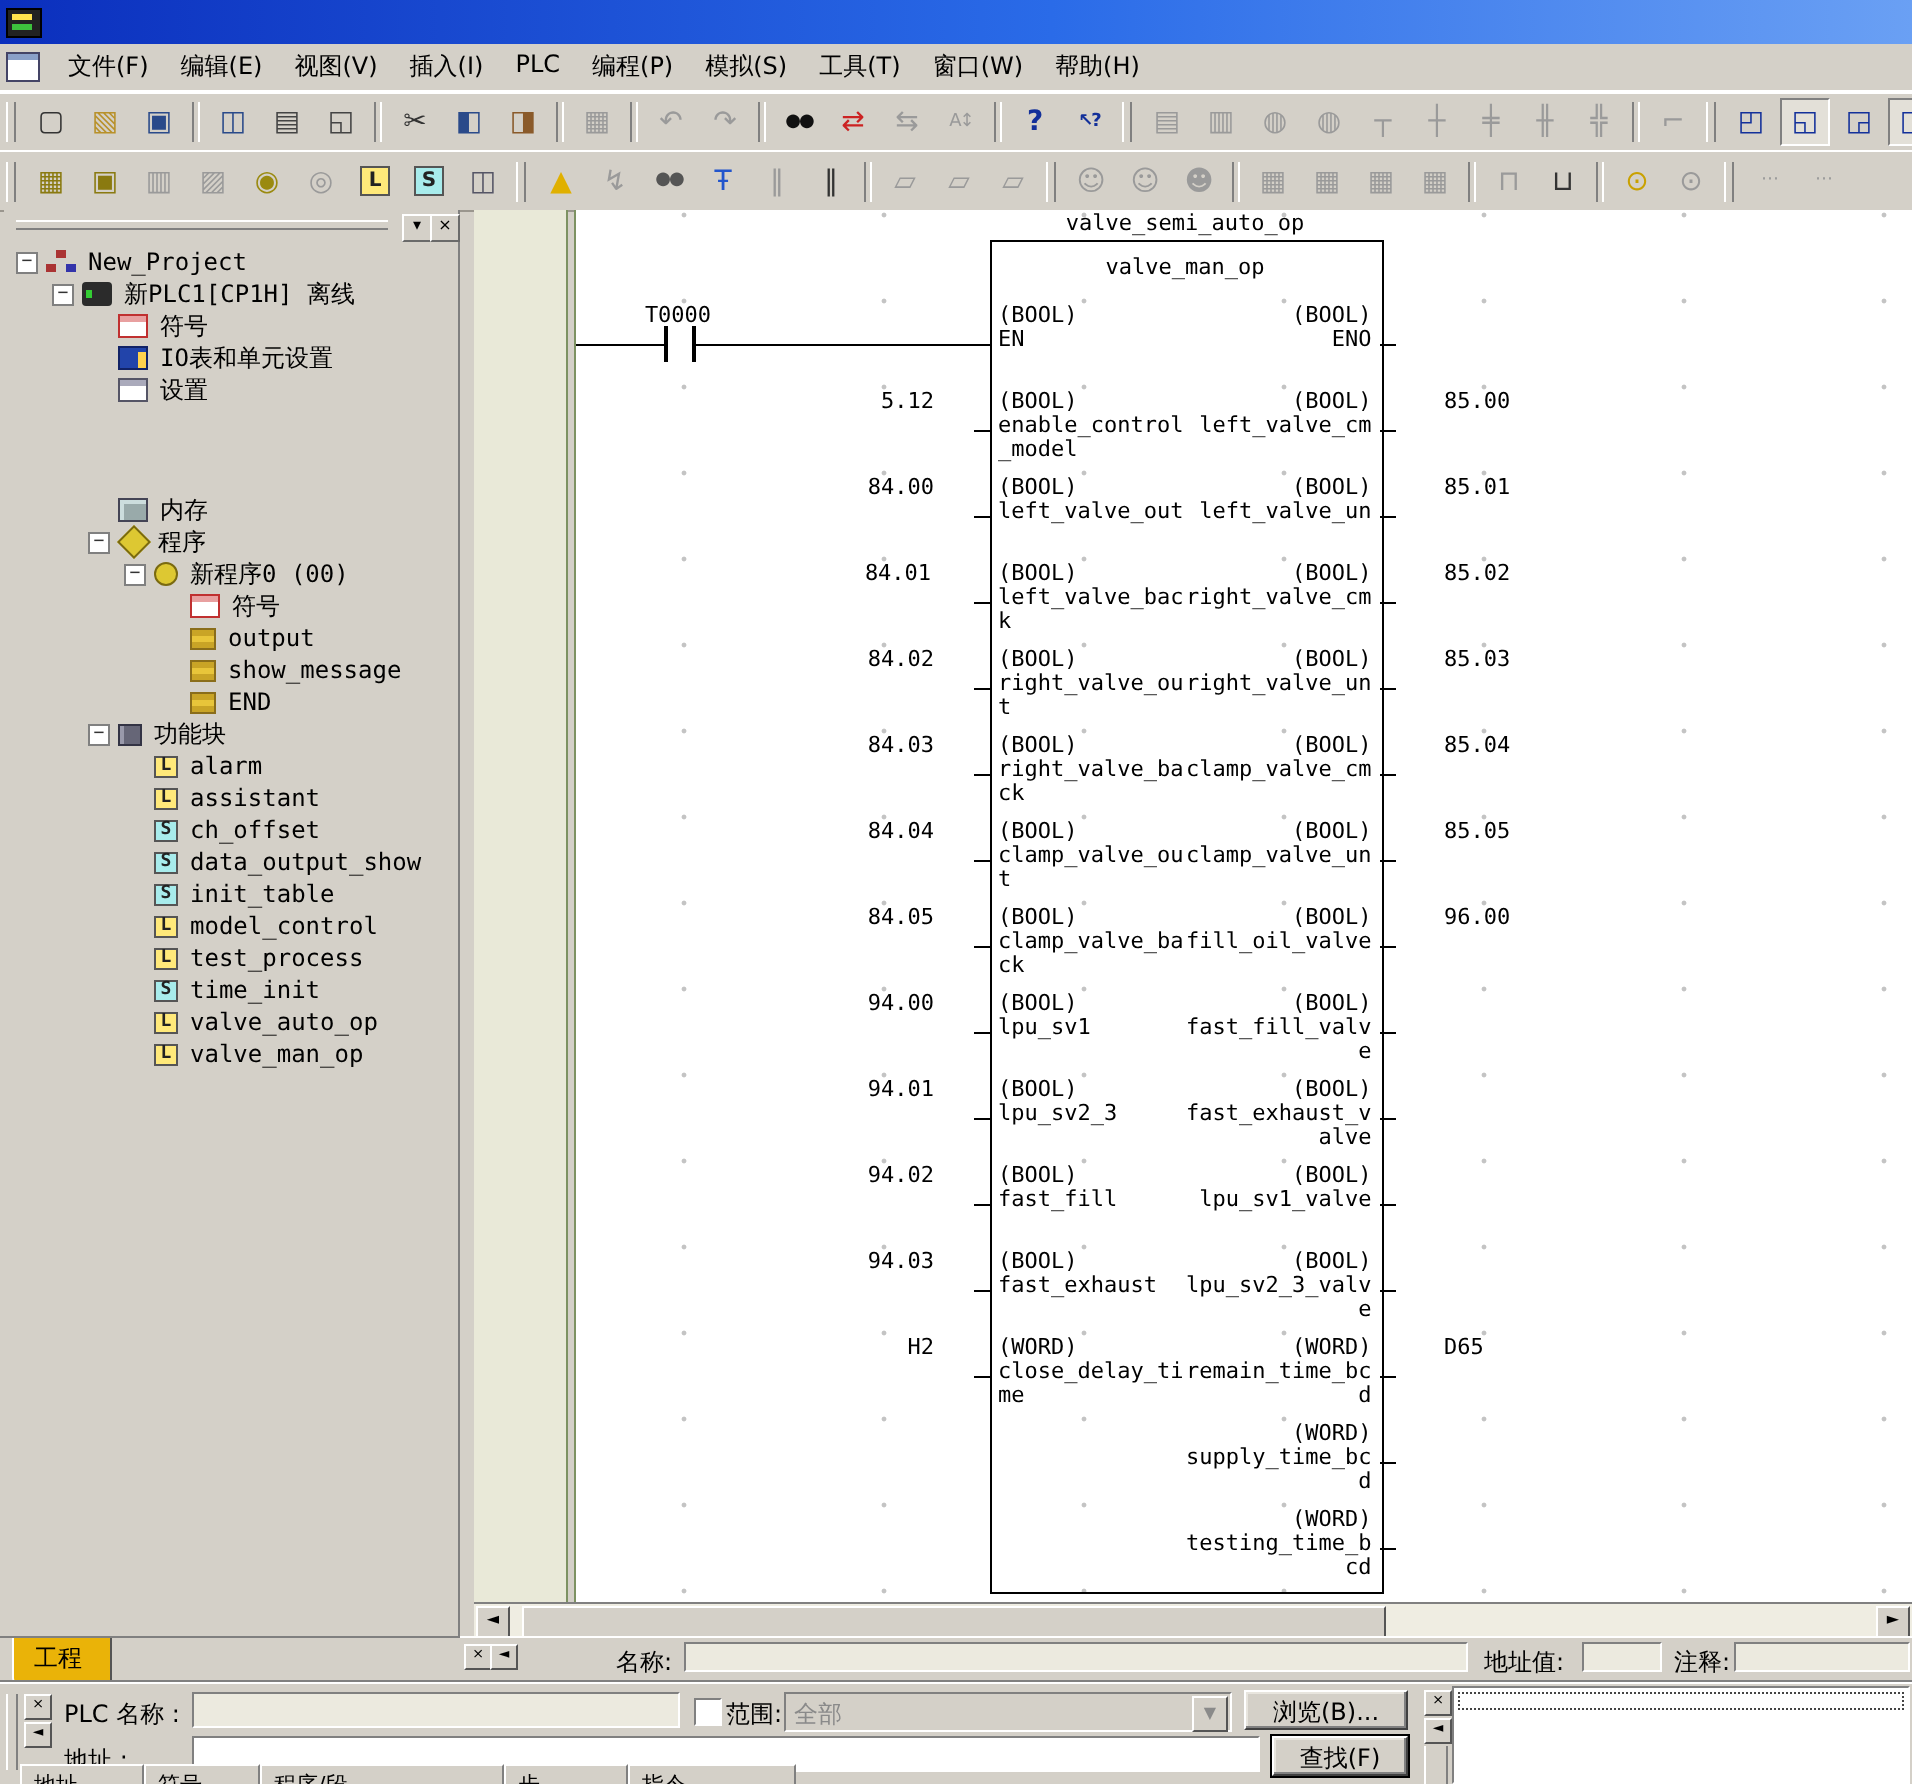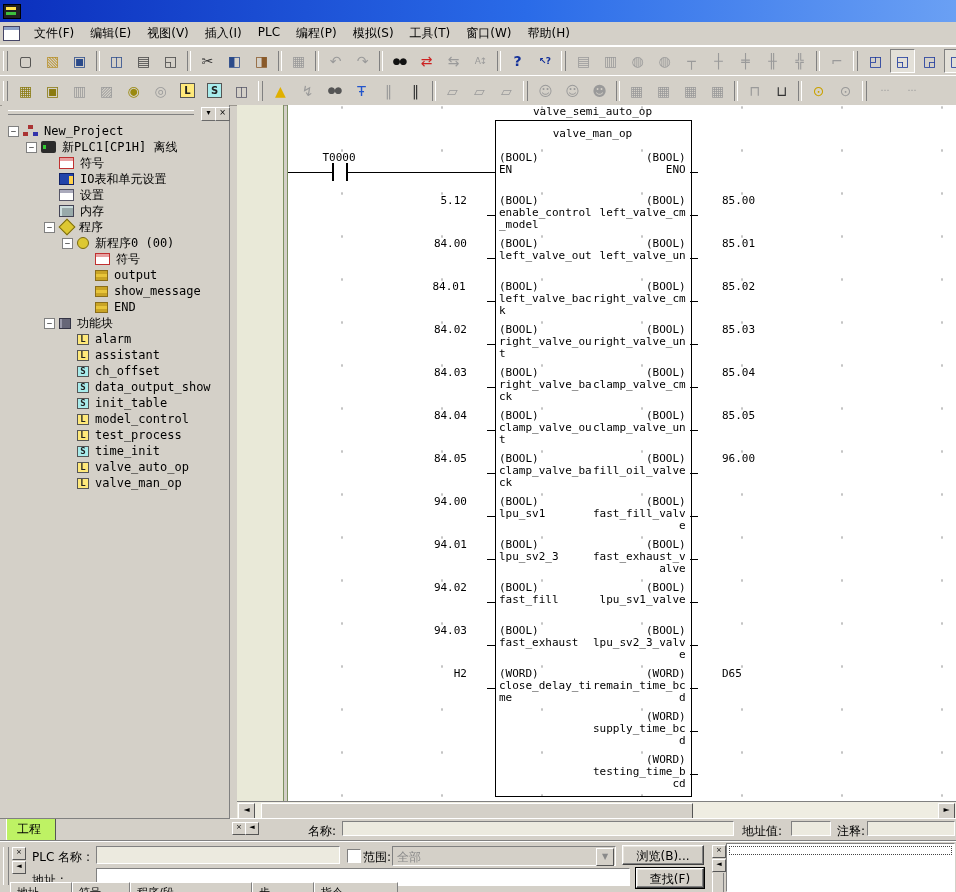--- a/index.html
+++ b/index.html
@@ -62,21 +62,21 @@
   .ti-memory{background:#9aa;border:1px solid #445;box-shadow:inset 2px 2px 0 #cdd;}
   .ti-programs{width:12px;height:12px;background:#ddc832;border:1px solid #7a6a10;transform:rotate(45deg);margin-left:2px;}
   .ti-program{width:12px;height:12px;background:#ddc832;border:1px solid #7a6a10;border-radius:50%;}
   .ti-section{width:13px;height:11px;background:#e8c53a;border:1px solid #8a6d1a;
     box-shadow:inset 0 3px 0 #c9a426,inset 0 -3px 0 #c9a426;}
   .ti-fbfolder{width:12px;height:11px;background:#667;border:1px solid #334;box-shadow:inset 2px 0 0 #99a;}
   .ti-fbl{width:12px;height:11px;background:#ffe97a;border:1px solid #555;color:#222;}
   .ti-fbs{width:12px;height:11px;background:#a8ecec;border:1px solid #555;color:#222;}
   
   .tree-tabs{position:absolute;left:0;top:818px;width:230px;height:22px;border-top:1px solid #808080;background:#d4d0c8;}
-  .proj-tab{position:absolute;left:6px;top:0;padding:2px 14px 3px 10px;background:#bef264;
+  .proj-tab{position:absolute;left:6px;top:0;padding:2px 14px 3px 10px;background:#eab308;
     border-left:1px solid #fff;border-right:1px solid #555;border-bottom:1px solid #555;
     border-bottom-left-radius:3px;font-size:12px;}
   
   .ladder-margin{position:absolute;left:237px;top:105px;width:47px;height:696px;background:#e9e9d8;
     border-right:1px solid #7d9262;box-sizing:border-box;}
   .greenline{position:absolute;left:287px;top:105px;width:1px;height:696px;background:#7d9262;}
   .ladder-canvas{position:absolute;left:288px;top:105px;width:668px;height:696px;background:#fff;
     background-image:radial-gradient(circle,#c4c4c4 1px,transparent 1.4px);
     background-size:100px 43px;background-position:4px 24px;
     font-family:"DejaVu Sans Mono",monospace;font-size:11px;line-height:12px;}
@@ -270,21 +270,21 @@
         <div class="tree-row" style="padding-left: 42px;">
           <span class="exp-space"></span>
           <span class="ti ti-io"></span>
           <span class="lbl">IO表和单元设置</span>
         </div>
         <div class="tree-row" style="padding-left: 42px; text-align: right;">
           <span class="exp-space"></span>
           <span class="ti ti-settings"></span>
           <span class="lbl">设置</span>
         </div>
-        <div class="tree-row" style="padding-left: 42px;">
+        <div class="tree-row" style="padding-left: 42px; margin-top: 44px;">
           <span class="exp-space"></span>
           <span class="ti ti-memory"></span>
           <span class="lbl">内存</span>
         </div>
         <div class="tree-row" style="padding-left: 42px;">
           <span class="exp">−</span>
           <span class="ti ti-programs"></span>
           <span class="lbl">程序</span>
         </div>
         <div class="tree-row" style="padding-left: 60px;">

